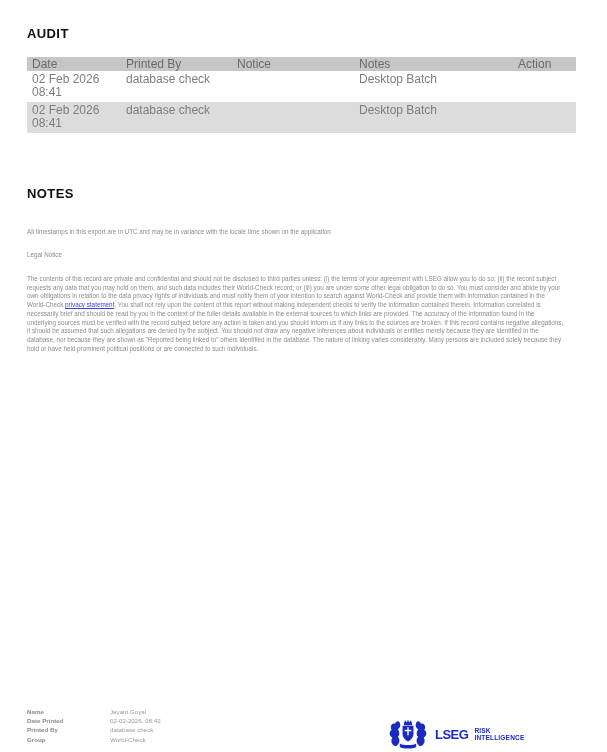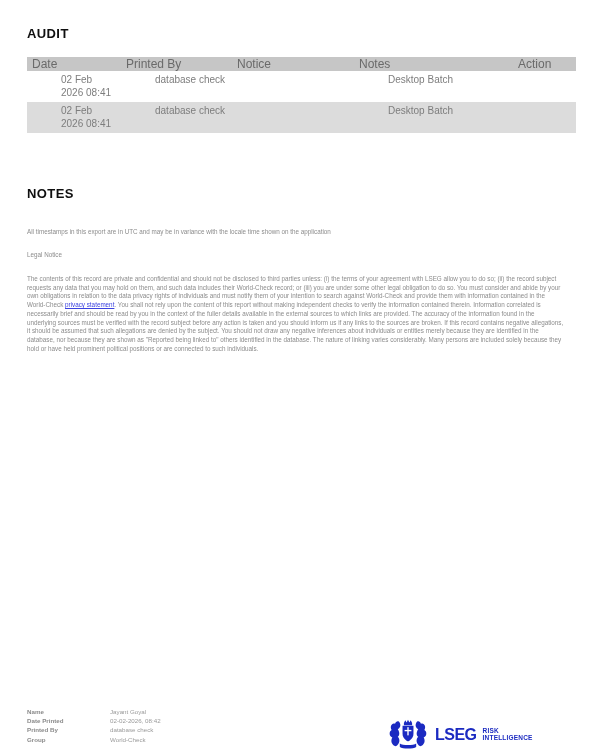--- a/index.html
+++ b/index.html
@@ -38,25 +38,24 @@
   .t-head {
     background: #c6c6c6;
     color: #6a6a6a;
   }
   .t-head .t-cell {
     font-size: 12px;
     line-height: 8px;
     padding: 3px 5px;
   }
   .t-body .t-cell {
-    font-size: 10px;
+    font-size: 12px;
     line-height: 13px;
     padding: 2px 5px 3px 5px;
     overflow-wrap: break-word;
-    margin-left: 29px;
   }
   .t-body.row-alt { background: #dcdcdc; }
 
   
   .small-note {
     position: absolute;
     left: 27px;
     width: 537px;
     font-size: 6.3px;
     line-height: 8.7px;
@@ -92,21 +91,21 @@
   
   .logo {
     position: absolute;
     left: 386px;
     top: 719px;
     display: flex;
     align-items: center;
   }
   .crest { width: 44px; height: 30px; }
   .wordmark {
-    font-size: 16px;
+    font-size: 13px;
     font-weight: bold;
     color: #1b2ac1;
     letter-spacing: -0.5px;
     margin-left: 5px;
     line-height: 19px;
   }
   .logo-sub {
     margin-left: 6px;
     font-size: 6.5px;
     font-weight: bold;

